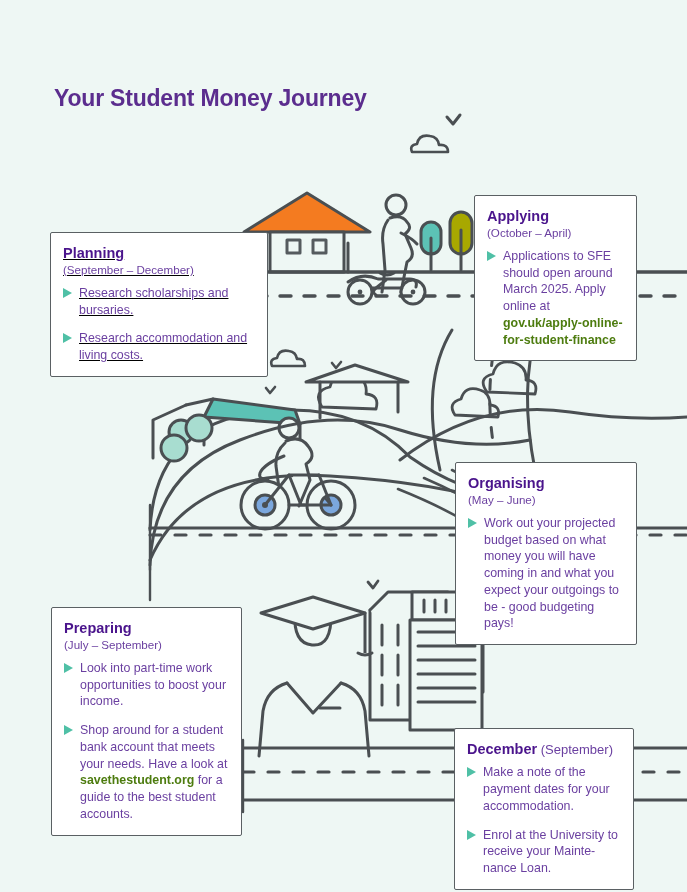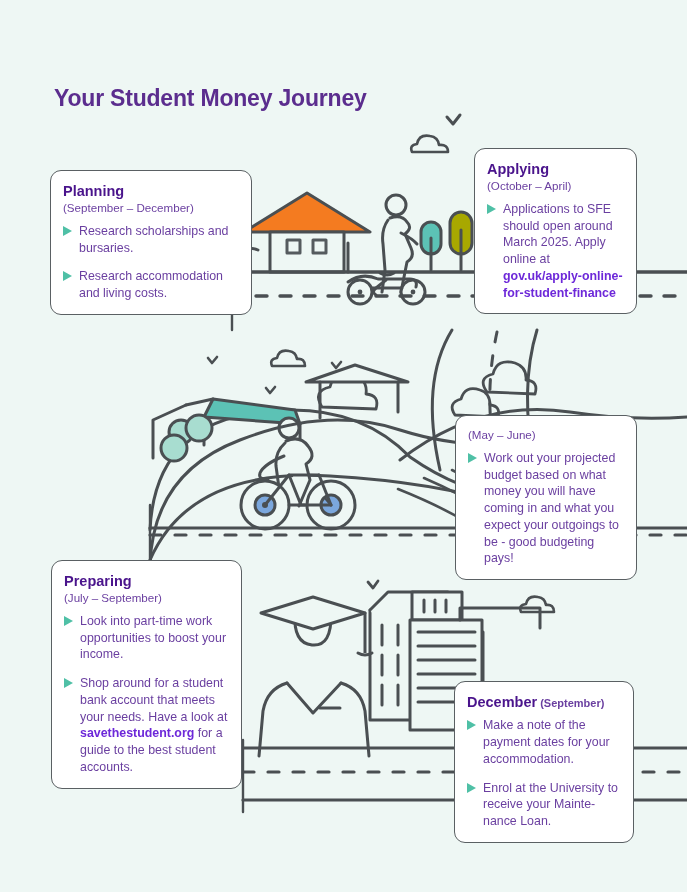--- a/index.html
+++ b/index.html
@@ -20,58 +20,59 @@
   }
 
   
   #art{position:absolute;left:0;top:0;width:687px;height:892px;}
 
   
   .card{
     position:absolute;
     background:#ffffff;
     border:1.6px solid #5a6063;
-    border-radius:11px;
+    border-radius:2px;
     box-sizing:border-box;
     padding:12px 13px 12px 12px;
     z-index:20;
+    margin-top:47px;
   }
   .card-title{
     font-size:14.5px;font-weight:bold;color:#4a148c;
     line-height:1.18;margin:0 0 1px 0;
   }
   .card-date{
     font-size:11.6px;color:#6a3fa0;line-height:1.2;margin:0 0 8px 0;
   }
   .card-title-inline{
     font-size:14.5px;font-weight:bold;color:#4a148c;
     line-height:1.2;margin:0 0 6px 0;
   }
   .card-title-inline .inline-date{
-    font-size:11px;font-weight:bold;color:#6a3fa0;
+    font-size:13px;font-weight:normal;color:#6a3fa0;
   }
   .bullet{
     display:flex;align-items:flex-start;
     margin-bottom:12px;
   }
   .bullet:last-child{margin-bottom:0;}
   .tri{
     flex:0 0 auto;
     width:0;height:0;margin-top:3px;margin-right:7px;
     border-top:5.5px solid transparent;
     border-bottom:5.5px solid transparent;
     border-left:9px solid #4fc0a6;
   }
   .btext{
     font-size:12.4px;line-height:1.35;color:#6a3fa0;
   }
-  .btext b{color:#6d28d9;font-weight:bold;}
+  .btext b{color:#4d7c0f;font-weight:bold;}
 
   
-  #card-planning{left:50px;top:170px;width:202px;}
+  #card-planning{left:50px;top:185px;width:218px;text-decoration:underline;}
   #card-applying{left:474px;top:148px;width:163px;}
   #card-organising{left:455px;top:415px;width:182px;}
   #card-preparing{left:51px;top:560px;width:191px;}
   #card-arriving{left:454px;top:681px;width:180px;}
 </style>
 </head>
 <body>
 
 <div id="stage">
 
@@ -278,20 +279,21 @@
   <div class="card" id="card-applying">
     <div class="card-title">Applying</div>
     <div class="card-date">(October – April)</div>
     <div class="bullet">
       <span class="tri"></span>
       <span class="btext"><span>Applications to SFE should open around March 2025. Apply online at </span><b>gov.uk/apply-online-for-student-finance</b><span></span></span>
     </div>
   </div>
 
   <div class="card" id="card-organising">
+    <div class="card-title">Organising</div>
     <div class="card-date">(May – June)</div>
     <div class="bullet">
       <span class="tri"></span>
       <span class="btext">Work out your projected budget based on what money you will have coming in and what you expect your outgoings to be - good budgeting pays!</span>
     </div>
   </div>
 
   <div class="card" id="card-preparing">
     <div class="card-title">Preparing</div>
     <div class="card-date">(July – September)</div>

